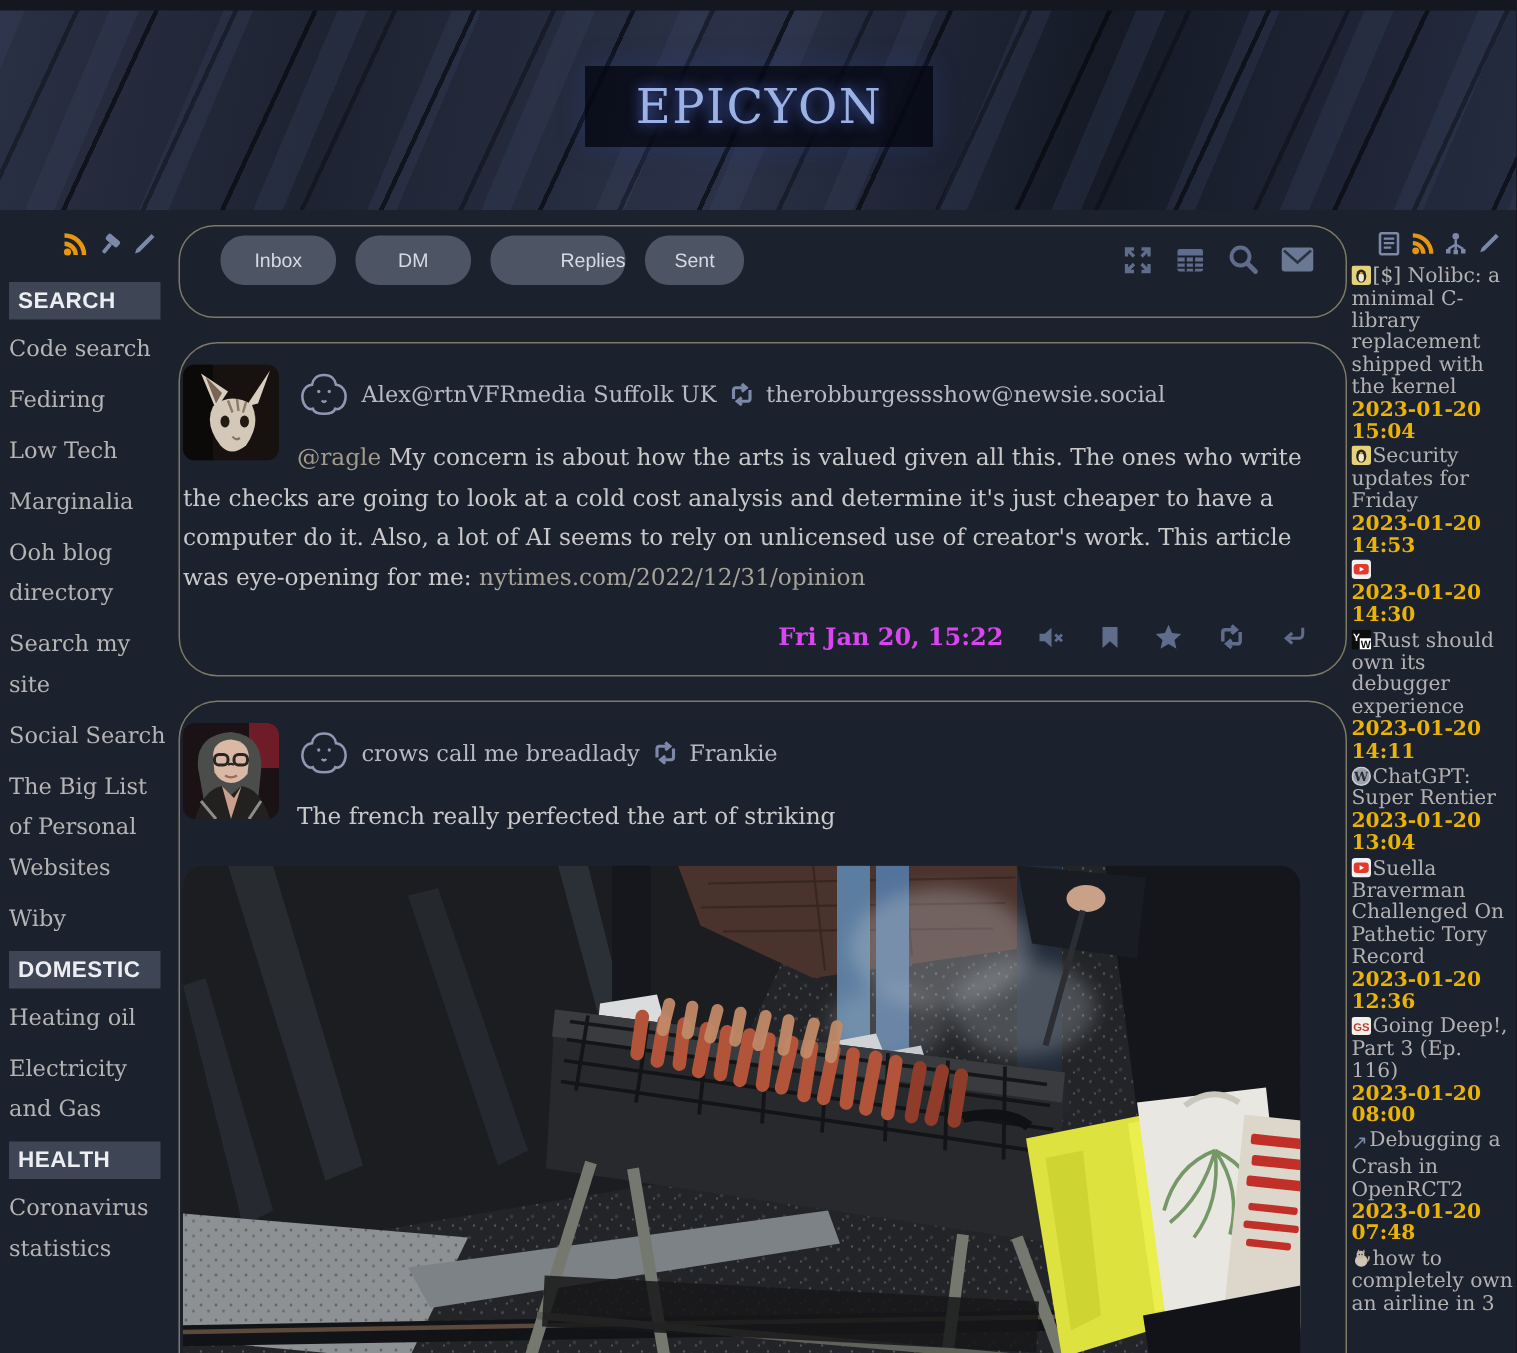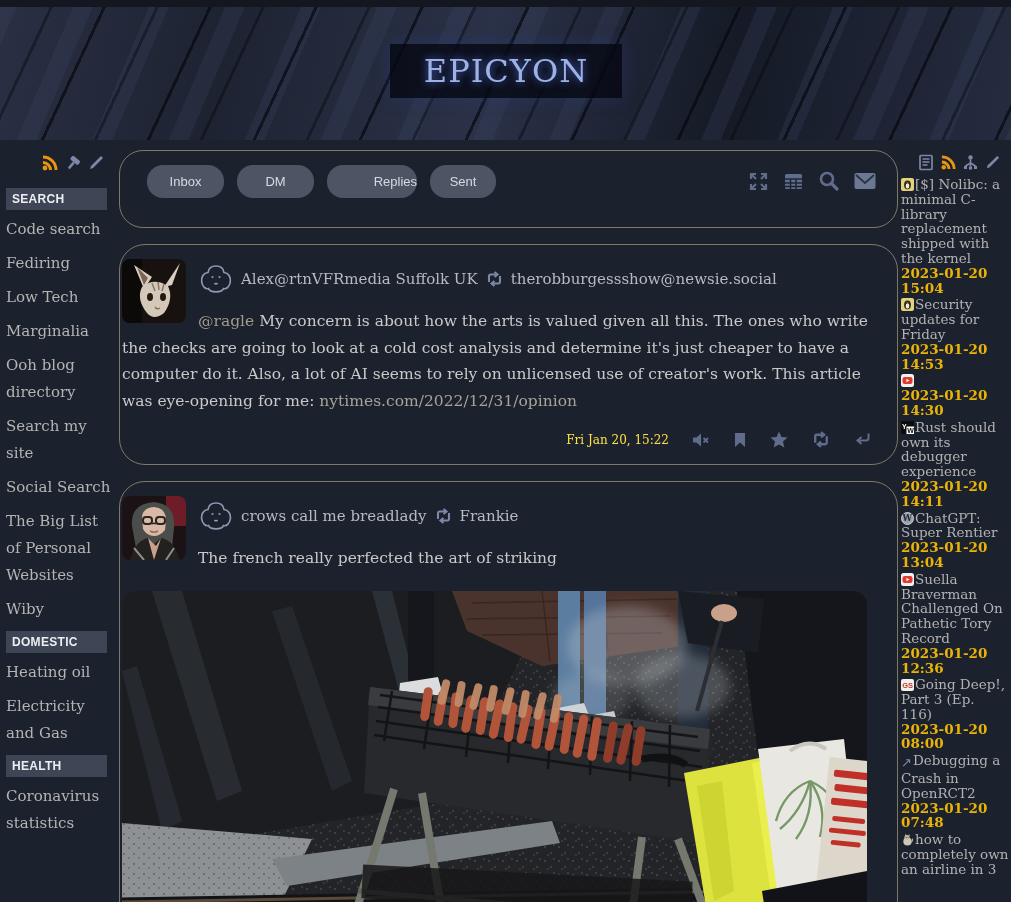--- a/index.html
+++ b/index.html
@@ -27,27 +27,27 @@
   .sidebar-left  { position:absolute; left:0; top:145px; width:113px; }
   .sidebar-right { position:absolute; left:901px; top:145px; width:108px; }
   .main          { position:absolute; left:119px; top:150px; width:779px; }
 
   .icon-row { display:flex; justify-content:flex-end; align-items:center; gap:5px; }
   .sidebar-left  .icon-row { padding:9px 8px 8px 0; }
   .sidebar-right .icon-row { padding:9px 8px 6px 0; }
   .icon-row svg { display:block; cursor:pointer; }
 
   .side-header { margin:8px 6px 4px 6px; background:#3e4555; color:#eceef2;
-      font-family:"Liberation Sans", sans-serif; font-weight:bold; font-size:12px;
+      font-family:"Liberation Sans", sans-serif; font-weight:bold; font-size:15px;
       padding:4px 6px; letter-spacing:0.3px; }
   .side-link { display:block; margin:6px 2px 7px 6px; font-size:15px; line-height:27px;
       color:#b4b4b4; text-decoration:none; cursor:pointer; }
 
   
-  .header-box { height:78px; border:1px solid #7e7964; border-radius:24px;
+  .header-box { height:62px; border:1px solid #7e7964; border-radius:24px;
       display:flex; align-items:center; padding:0 20px 16px 27px; }
   .tab { background:#4d5565; color:#d6dae2; font-family:"Liberation Sans", sans-serif;
       font-size:13px; padding:9px 0; text-align:center; border-radius:16px;
       margin-right:13px; cursor:pointer; }
   .tab-inbox{width:77px;} .tab-dm{width:77px;} .tab-replies{width:90px;text-align:right;} .tab-sent{width:66px;}
   .header-icons { margin-left:auto; display:flex; align-items:center; gap:12px; }
   .header-icons svg { display:block; cursor:pointer; }
 
   
   .post { border:1px solid #7e7964; border-radius:26px; margin-top:16px;
@@ -55,21 +55,21 @@
   .avatar { width:64px; height:64px; border-radius:8px; float:left; margin:1px 12px 6px 0;
       cursor:pointer; display:block; }
   .post-header { display:flex; align-items:center; gap:7px; margin-top:5px;
       font-size:15px; color:#b6bac4; }
   .post-header .name { cursor:pointer; }
   .post-body { font-size:15.5px; line-height:26.5px; color:#c9c9c9; margin-top:13px; }
   .mention { color:#a29a8b; cursor:pointer; }
   .post-link { color:#a6a398; cursor:pointer; }
   .post-footer { display:flex; justify-content:flex-end; align-items:center; gap:23px;
       margin:17px 10px 8px 0; clear:both; }
-  .post-date { font-size:12px; color:#fde047; }
+  .post-date { font-size:16px; color:#d946ef;font-weight:bold; }
   .post-footer svg { display:block; cursor:pointer; }
   .attach-img { margin-top:19px; border-radius:14px; overflow:hidden; width:745px;
       height:430px; cursor:pointer; clear:both; }
   .attach-img svg { display:block; }
 
   
   .news-item { font-size:13.5px; line-height:14.8px; color:#b2b2b2; margin-bottom:2px;
       word-wrap:break-word; }
   .news-title { cursor:pointer; }
   .news-date { display:block; color:#eab308; font-weight:bold; }

